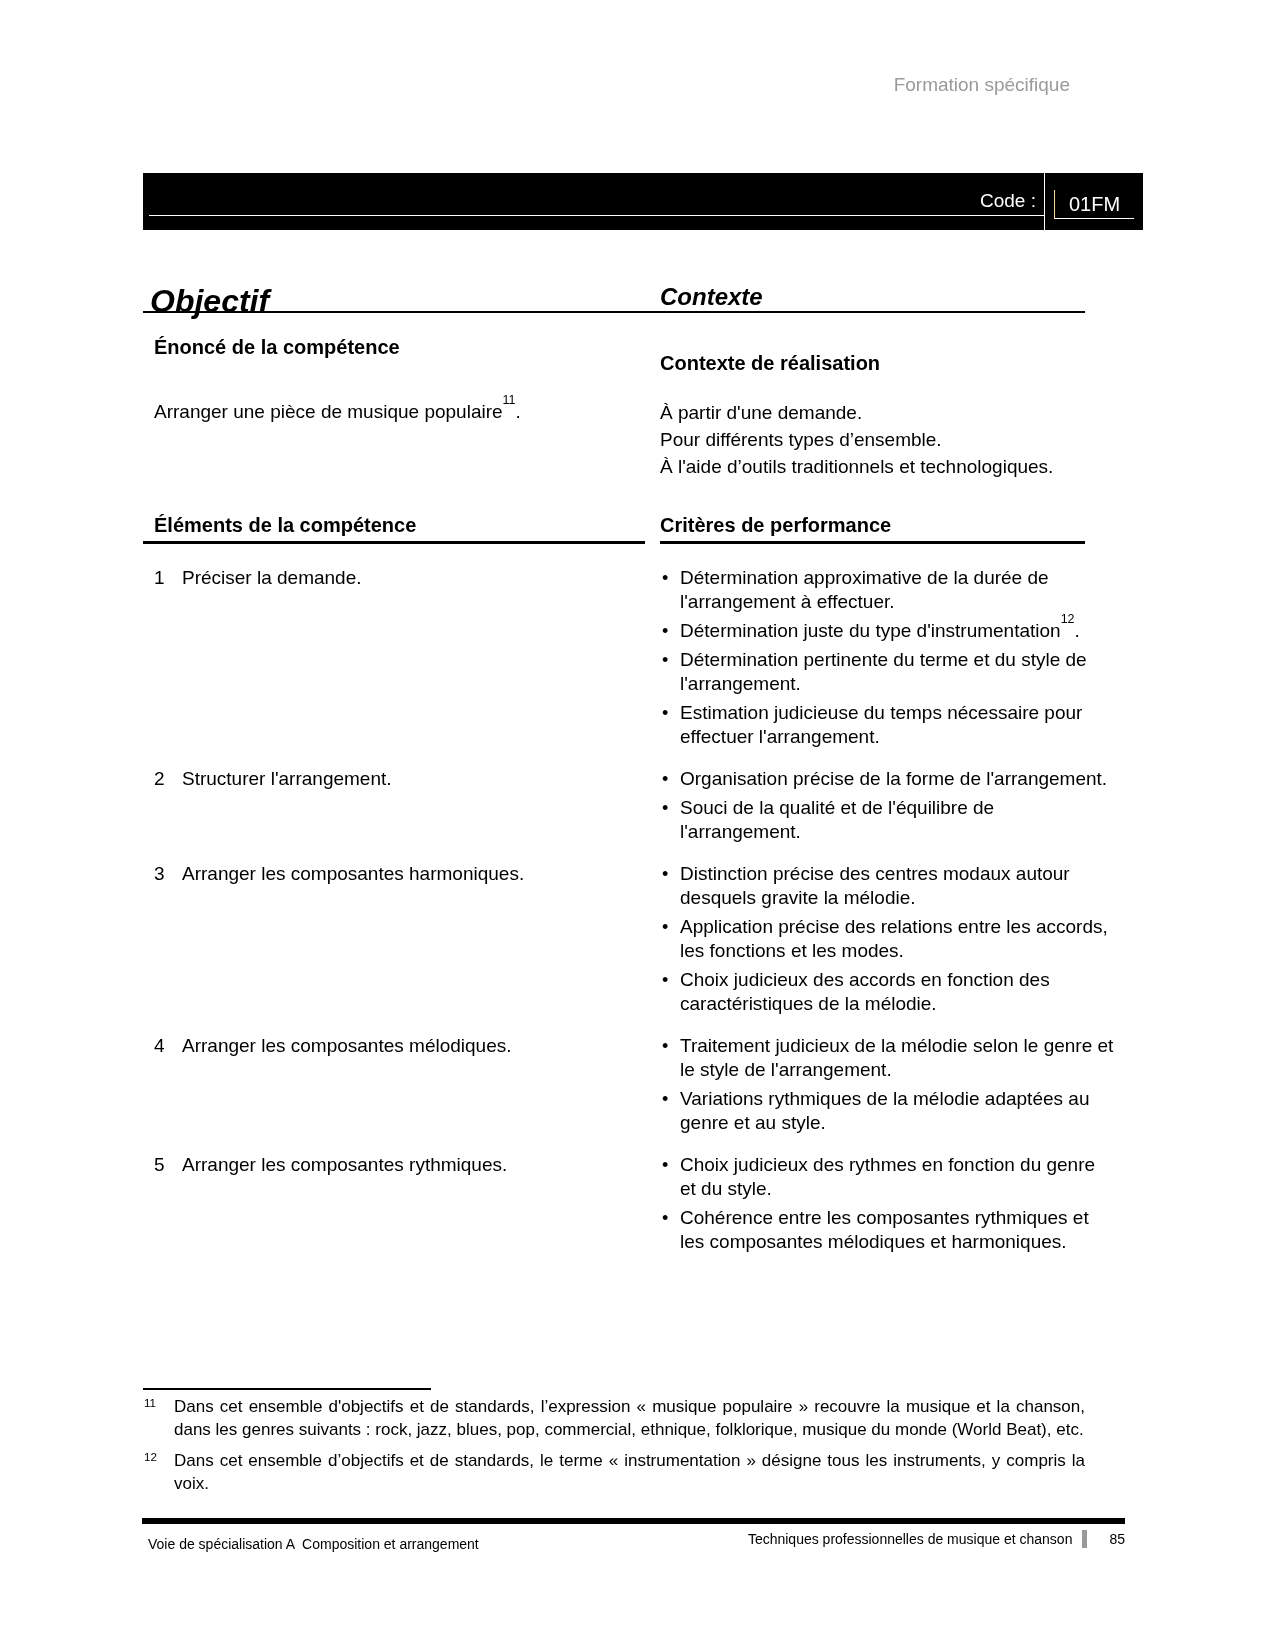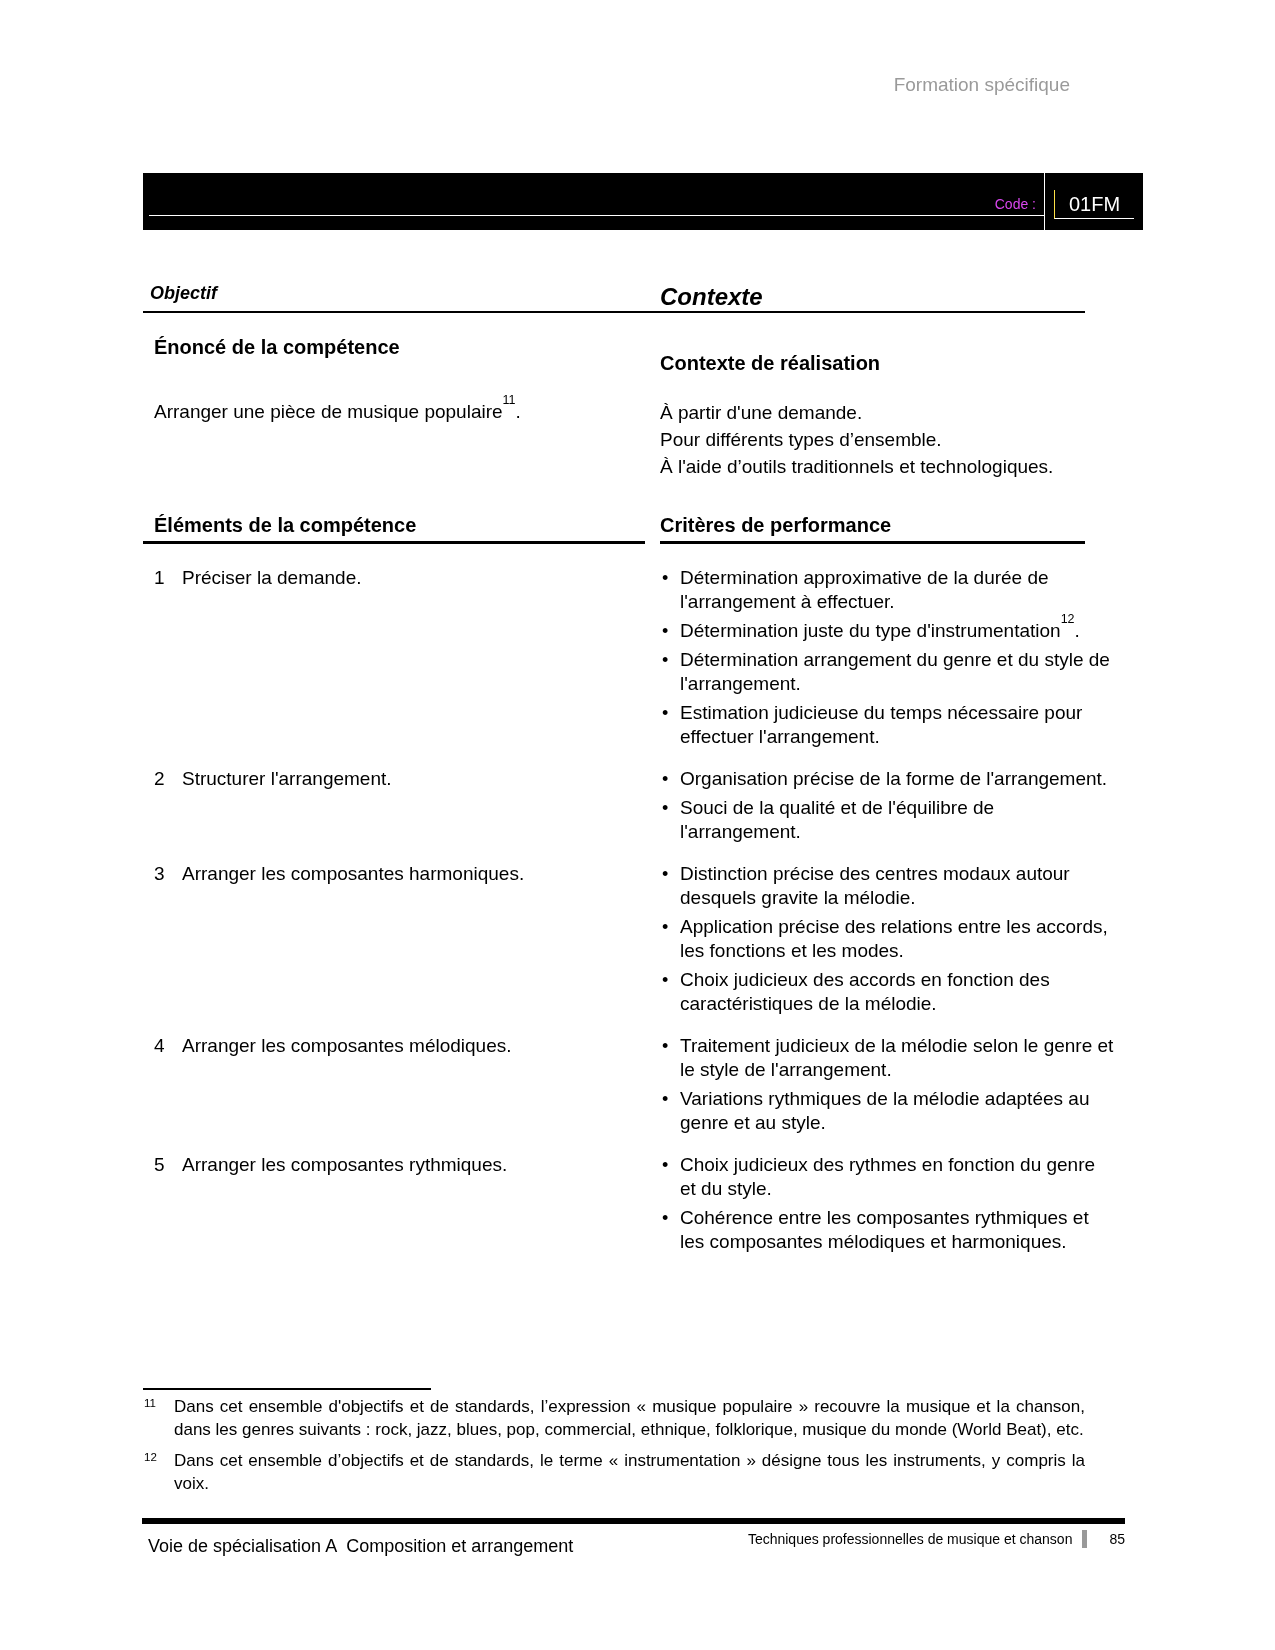--- a/index.html
+++ b/index.html
@@ -12,32 +12,32 @@
 
   
   .watermark { top:74px; right:205px; font-size:19px; color:#9a9a9a; }
 
   
   .code-bar { top:173px; left:143px; width:1000px; height:57px; background:#000; display:flex; }
   .code-left {
     flex:1; margin:0 0 14px 6px; border-bottom:1px solid #fff;
     display:flex; align-items:flex-end; justify-content:flex-end;
   }
-  .code-left span { color:#d946ef; font-size:14px; padding:0 8px 3px 0; }
+  .code-left span { color:#ffffff; font-size:19px; padding:0 8px 3px 0; }
   .code-divider { width:1px; background:#fff; }
   .code-right { width:98px; position:relative; }
   .code-box {
     position:absolute; left:9px; right:9px; bottom:11px; height:26px;
     border-left:1px solid #fde047; border-bottom:1px solid #fff;
     color:#fff; font-size:20px; display:flex; align-items:flex-end; justify-content:center;
     padding-bottom:2px;
   }
 
   
-  .h-obj { top:283px; left:150px; font-size:18px; font-weight:bold; font-style:italic; }
+  .h-obj { top:283px; left:150px; font-size:32px; font-weight:bold; font-style:italic; }
   .h-std { top:283px; left:660px; font-size:24px; font-weight:bold; font-style:italic; }
   .rule-objstd { top:311px; left:143px; width:942px; height:2px; background:#000; }
 
   .h2 { font-size:20px; font-weight:bold; }
   .h-enonce { top:336px; left:154px; }
   .h-contexte { top:352px; left:660px; }
 
   .enonce-p { top:399px; left:154px; width:480px; font-size:19px; line-height:26px; }
   .contexte-list { top:399px; left:660px; width:448px; font-size:19px; line-height:27px; }
 
@@ -60,21 +60,21 @@
   sup.supref { font-size:12.5px; position:relative; top:-7px; line-height:0; }
 
   
   .fn-rule { top:1388px; left:143px; width:288px; height:2px; background:#000; }
   .footnotes { top:1395px; left:143px; width:942px; }
   .fn { position:relative; padding-left:31px; text-align:justify; font-size:17px; line-height:23px; margin-bottom:8px; }
   .fn .fn-num { position:absolute; left:1px; top:-3px; font-size:11.5px; }
 
   
   .footer-rule { top:1518px; left:142px; width:983px; height:6px; background:#000; }
-  .footer-left { top:1536px; left:148px; font-size:18px; white-space:pre; }
+  .footer-left { top:1536px; left:148px; font-size:14px; white-space:pre; }
   .footer-right { top:1530px; left:740px; width:385px; display:flex; justify-content:flex-end; align-items:center; font-size:14px; }
   .footer-bar { width:5px; height:18px; background:#999999; margin-left:10px; }
   .footer-page { margin-left:22px; }
 </style>
 </head>
 <body>
 
 <div class="page">
 
   <div class="abs watermark">Formation spécifique</div>
@@ -114,21 +114,21 @@
   <div class="abs rows">
 
     <div class="row">
       <div class="row-left">
         <span class="row-num">1</span><span>Préciser la demande.</span>
       </div>
       <div class="row-right">
         <ul class="crit">
           <li><span>Détermination approximative de la durée de l'arrangement à effectuer.</span></li>
           <li><span>Détermination juste du type d'instrumentation</span><sup class="supref">12</sup><span>.</span></li>
-          <li><span>Détermination arrangement du genre et du style de l'arrangement.</span></li>
+          <li><span>Détermination pertinente du terme et du style de l'arrangement.</span></li>
           <li><span>Estimation judicieuse du temps nécessaire pour effectuer l'arrangement.</span></li>
         </ul>
       </div>
     </div>
 
     <div class="row">
       <div class="row-left">
         <span class="row-num">2</span><span>Structurer l'arrangement.</span>
       </div>
       <div class="row-right">

